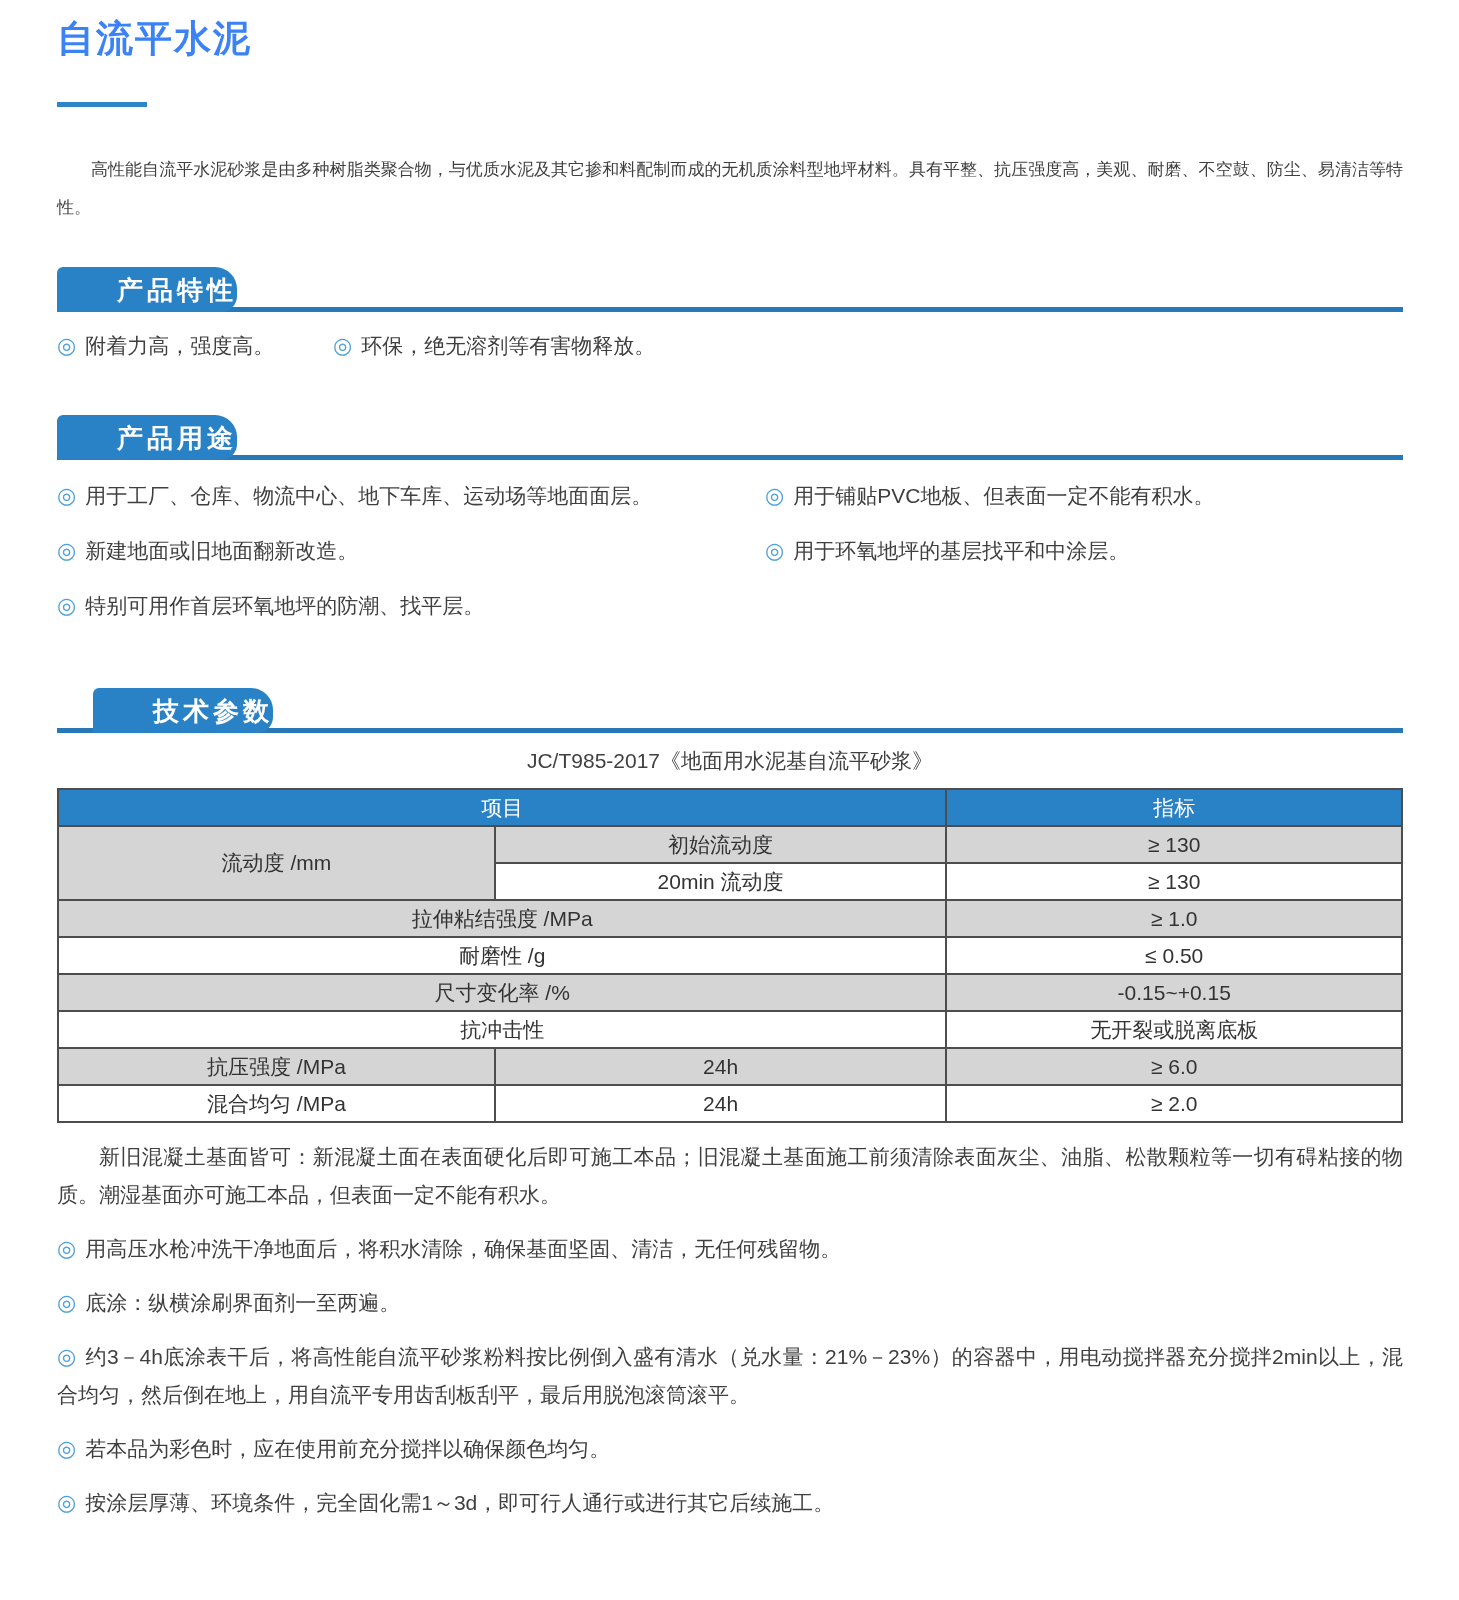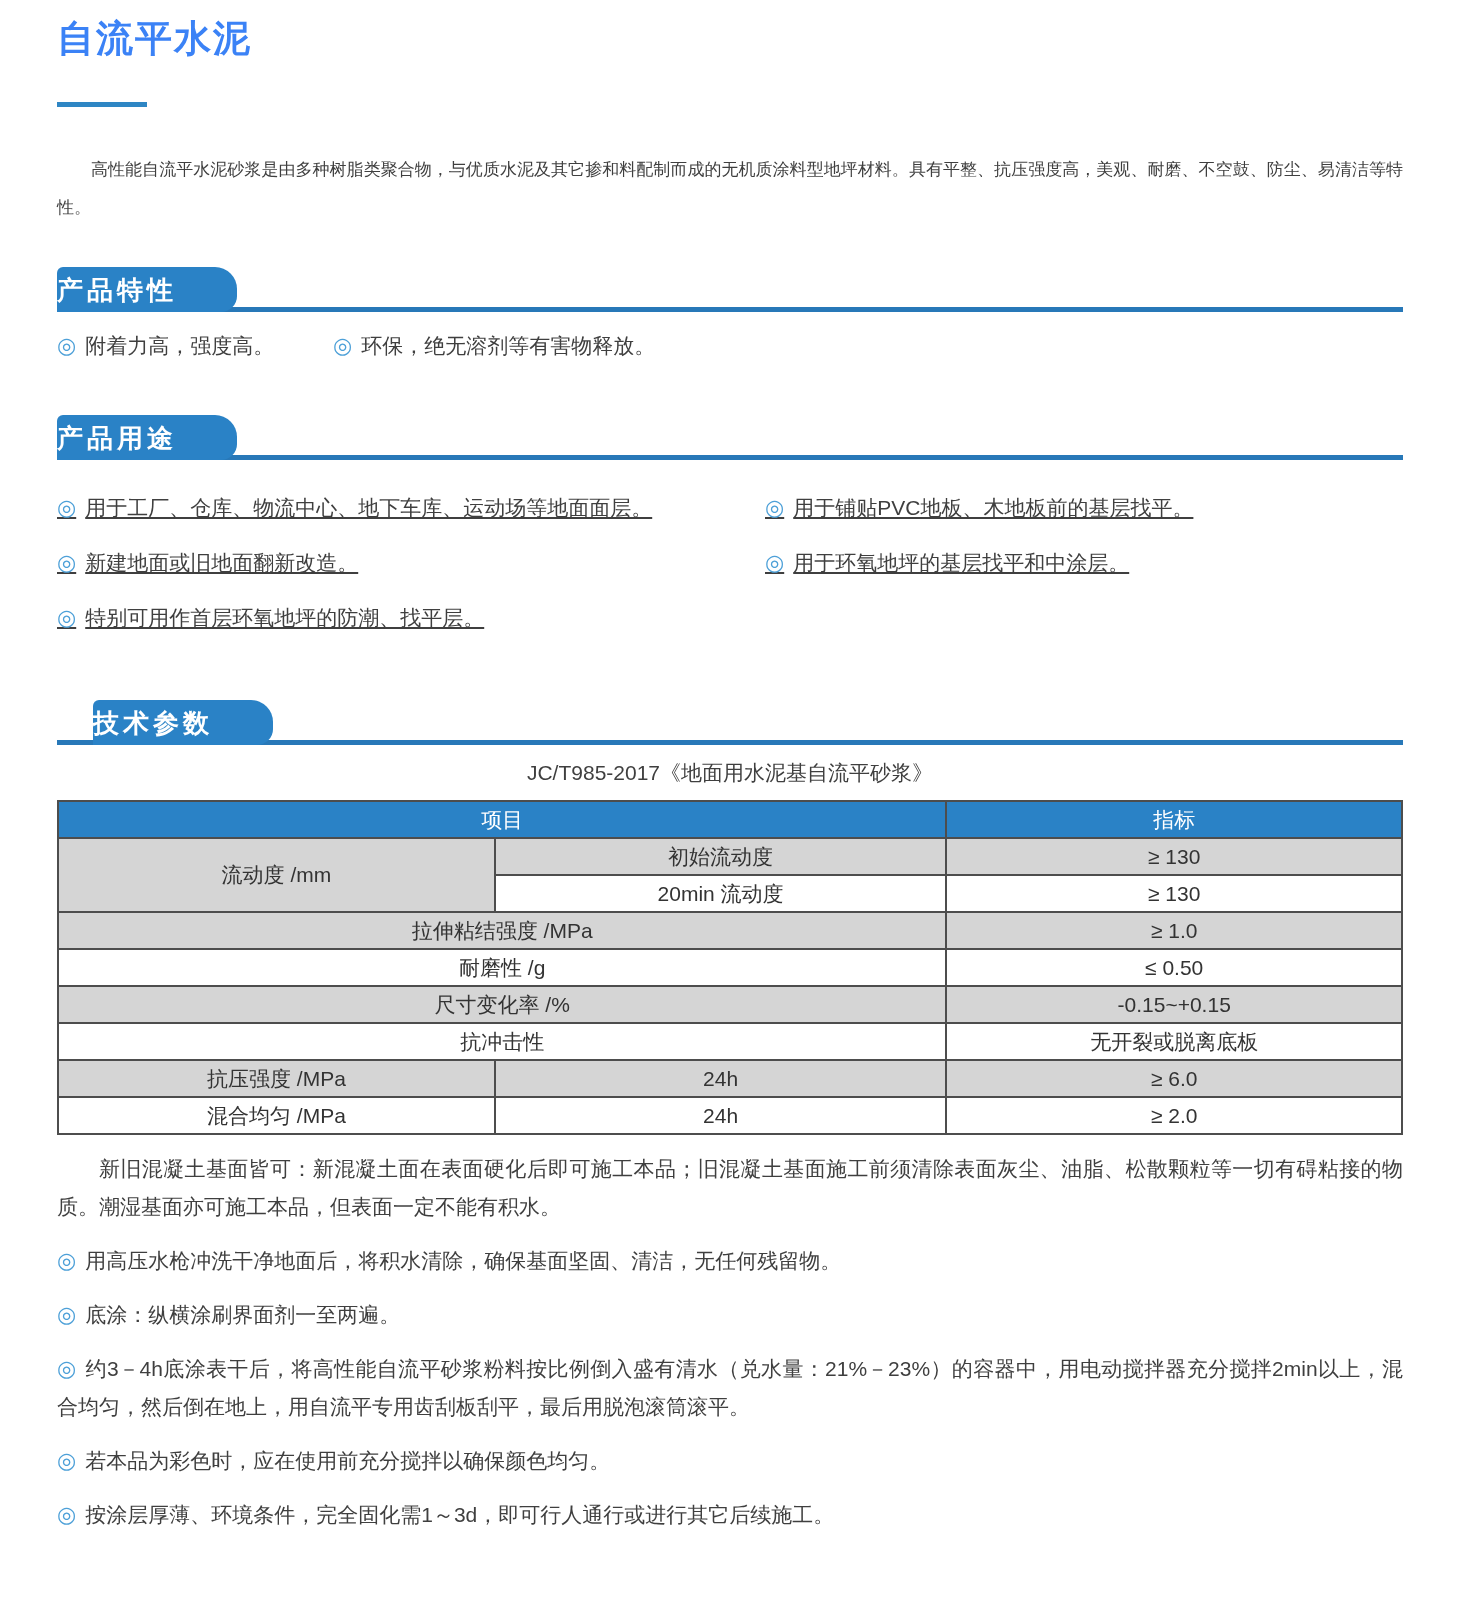--- a/index.html
+++ b/index.html
@@ -46,21 +46,21 @@
   .sec-tab {
     display: inline-block;
     position: relative;
     z-index: 1;
     background: #2a82c6;
     color: #ffffff;
     font-size: 26px;
     font-weight: bold;
     letter-spacing: 4px;
     width: 180px;
-    text-align: left;
+    text-align: right;
     padding: 10px 0 9px 0;
     line-height: 26px;
     border-radius: 6px 22px 16px 0;
     margin-bottom: -5px;
   }
   
   .bullet {
     font-size: 21px;
     line-height: 38px;
     text-align: justify;
@@ -74,22 +74,21 @@
   
   .features-row {
     display: flex;
     margin-top: 15px;
   }
   .features-row .f1 { width: 276px; }
   .features-row .f2 { width: 385px; }
   
   .uses-grid {
     display: flex;
-    margin-top: 29px;
-    text-decoration: underline;
+    margin-top: 17px;
   }
   .uses-col-left { width: 708px; }
   .uses-col-right { flex: 1; }
   .uses-grid .bullet { margin-bottom: 17px; }
   
   .spec-caption {
     margin-top: 14px;
     text-align: center;
     font-size: 21px;
     color: #3f3f3f;
@@ -150,21 +149,21 @@
   <div class="sec-head mt-uses">
     <div class="sec-tab">产品用途</div>
   </div>
   <div class="uses-grid">
     <div class="uses-col-left">
       <p class="bullet"><span class="bi">◎</span><span>用于工厂、仓库、物流中心、地下车库、运动场等地面面层。</span></p>
       <p class="bullet"><span class="bi">◎</span><span>新建地面或旧地面翻新改造。</span></p>
       <p class="bullet"><span class="bi">◎</span><span>特别可用作首层环氧地坪的防潮、找平层。</span></p>
     </div>
     <div class="uses-col-right">
-      <p class="bullet"><span class="bi">◎</span><span>用于铺贴PVC地板、木地板前的基层找平。</span></p>
+      <p class="bullet"><span class="bi">◎</span><span>用于铺贴PVC地板、但表面一定不能有积水。</span></p>
       <p class="bullet"><span class="bi">◎</span><span>用于环氧地坪的基层找平和中涂层。</span></p>
     </div>
   </div>
 
   <div class="sec-head mt-specs">
     <div class="sec-tab">技术参数</div>
   </div>
   <p class="spec-caption">JC/T985-2017《地面用水泥基自流平砂浆》</p>
 
   <table class="spec-table">

